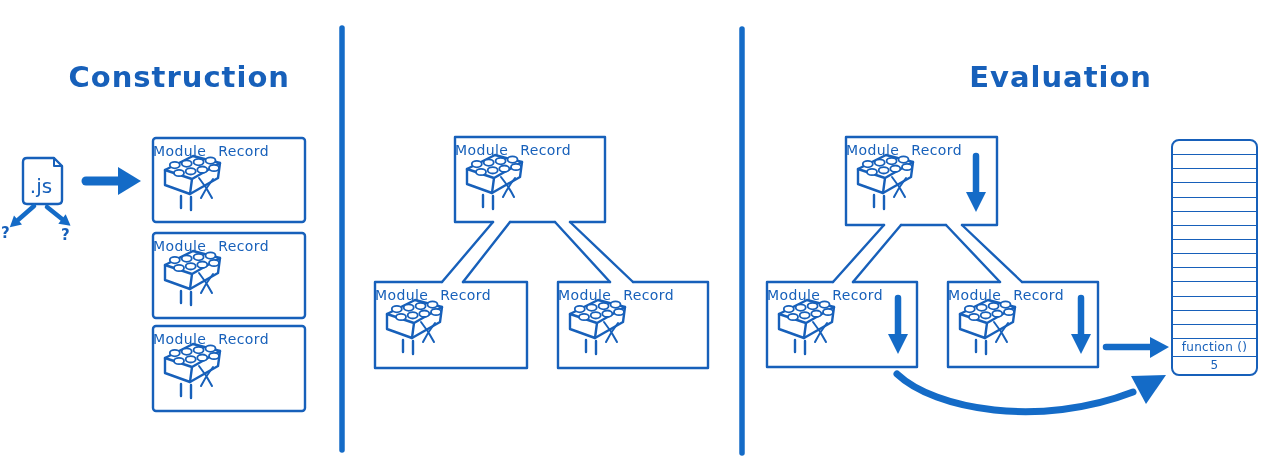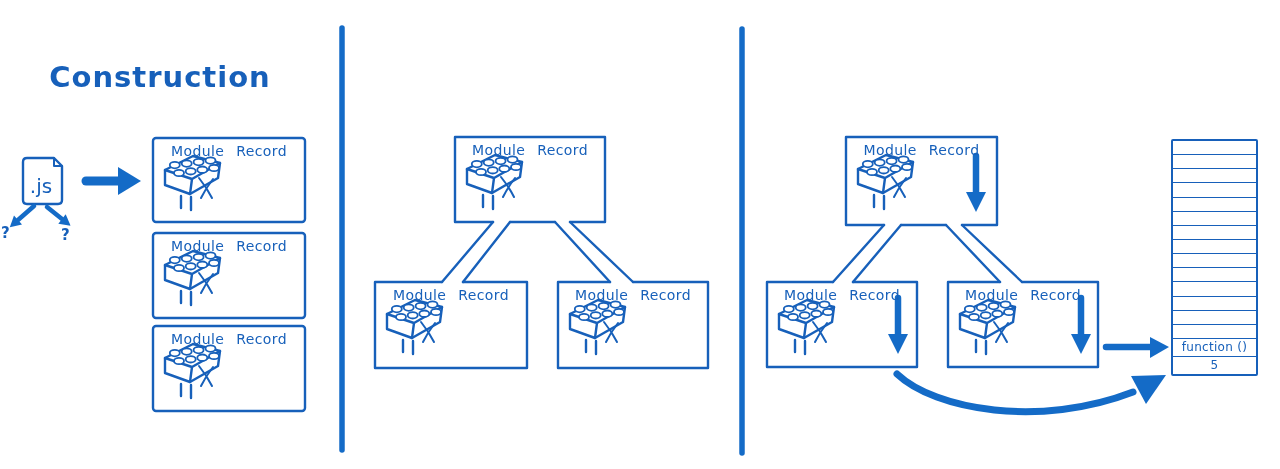--- a/index.html
+++ b/index.html
@@ -16,32 +16,32 @@
   svg{display:block;}
   
   .ink-s{stroke:var(--ink);fill:none;stroke-width:2.4;stroke-linecap:round;stroke-linejoin:round;}
   .ink-thin{stroke-width:2;}
   .bold-s{stroke:var(--bold);fill:none;stroke-linecap:round;stroke-linejoin:round;}
   .bold-f{fill:var(--bold);stroke:none;}
   .stud{fill:var(--background);stroke:var(--ink);stroke-width:1.8;}
   
   .title{
     color:var(--ink);font-size:29px;font-weight:bold;letter-spacing:1px;
-    text-align:center;white-space:nowrap;
+    text-align:right;white-space:nowrap;
   }
   .box-label{
     color:var(--ink);font-size:14px;letter-spacing:.4px;word-spacing:7px;
-    text-align:center;white-space:nowrap;
+    text-align:left;white-space:nowrap;
   }
   .q-mark{color:var(--ink);font-size:15px;font-weight:bold;}
   .js-label{color:var(--ink);font-size:20px;text-align:center;}
   
   .memstack{
     left:1171px;top:139px;width:87px;height:237px;box-sizing:border-box;
-    border:2.2px solid var(--ink);border-radius:2px;
+    border:2.2px solid var(--ink);border-radius:8px;
     display:flex;flex-direction:column;
   }
   .mrow{flex:1;border-bottom:1.6px solid var(--ink);}
   .mrow.filled{
     flex:none;height:17px;display:flex;align-items:center;justify-content:center;
     color:var(--ink);font-size:12px;white-space:nowrap;letter-spacing:.3px;
   }
   .mrow:last-child{border-bottom:none;}
 </style>
 </head>
@@ -143,20 +143,21 @@
       </g>
 
       <g>
         <path class="bold-s" style="stroke-width:7" d="M897,374 C935,410 1040,428 1133,392"></path>
         <polygon class="bold-f" points="1166,375 1131,376 1146,404"></polygon>
       </g>
     </g>
   </svg>
 
   <div class="abs title" style="left:30px;top:60px;width:260px">Construction</div>
+  <div class="abs title" style="left:892px;top:60px;width:260px">Evaluation</div>
 
   <div class="abs js-label" style="left:24px;top:174px;width:34px">.js</div>
   <div class="abs q-mark" style="left:1px;top:224px">?</div>
   <div class="abs q-mark" style="left:61px;top:226px">?</div>
   <div class="abs box-label" style="left:153px;top:143px;width:152px">Module Record</div>
   <div class="abs box-label" style="left:153px;top:238px;width:152px">Module Record</div>
   <div class="abs box-label" style="left:153px;top:331px;width:152px">Module Record</div>
 
   <div class="abs box-label" style="left:455px;top:142px;width:150px">Module Record</div>
   <div class="abs box-label" style="left:375px;top:287px;width:152px">Module Record</div>

